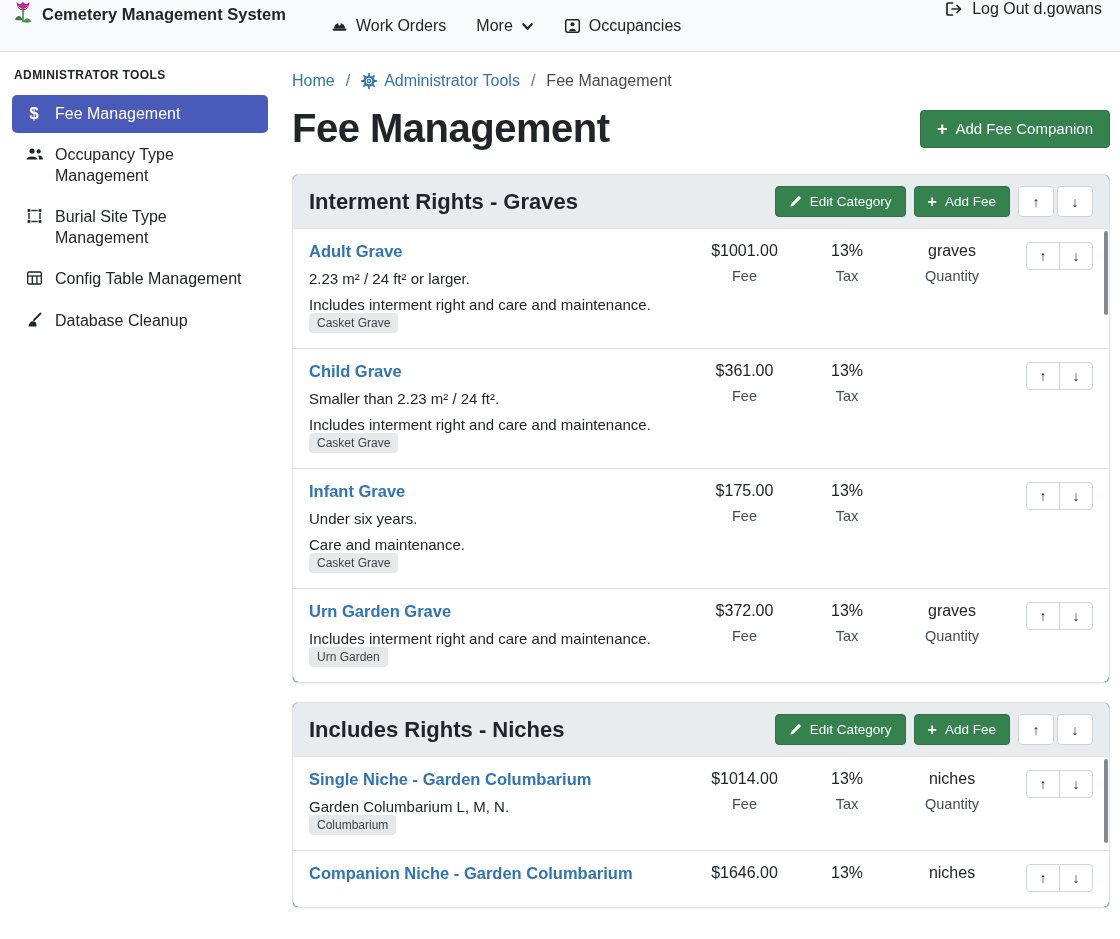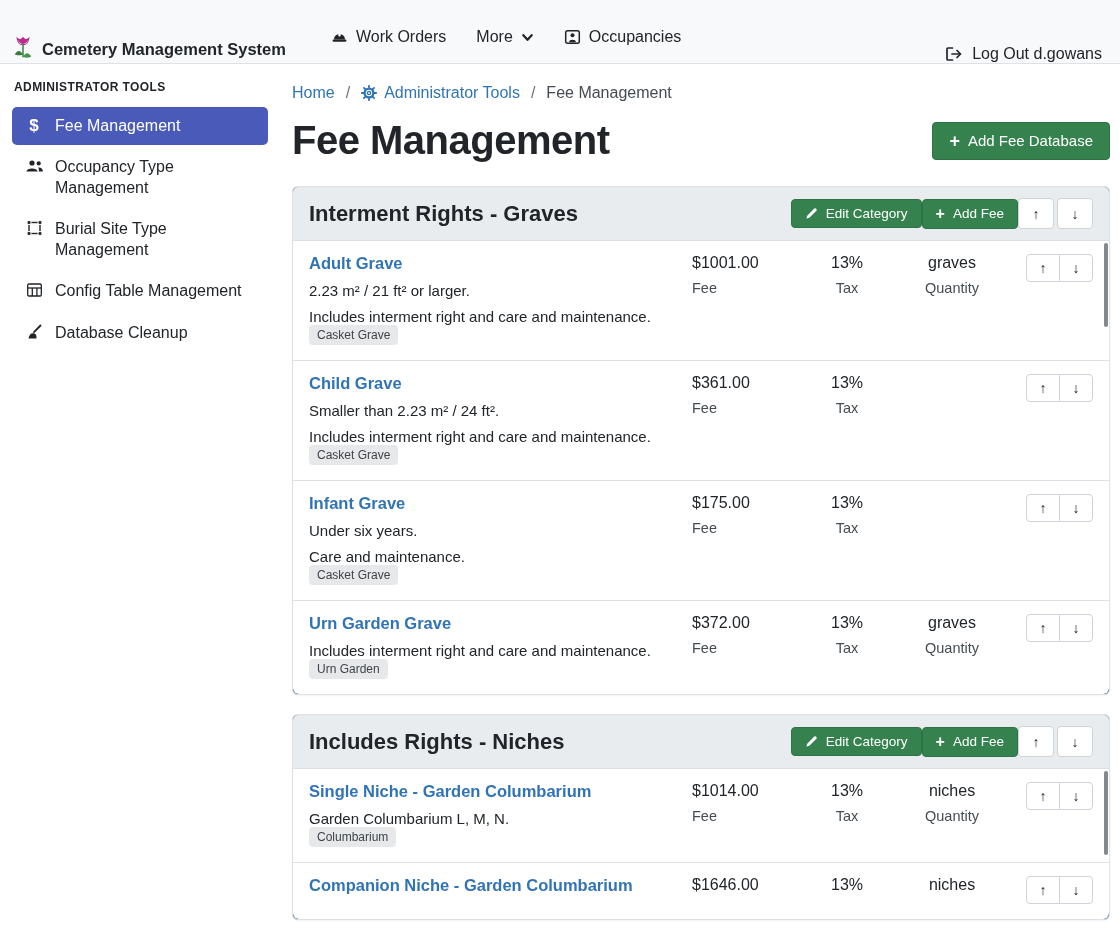--- a/index.html
+++ b/index.html
@@ -7,23 +7,23 @@
   body {
     font-family: "Liberation Sans", "DejaVu Sans", sans-serif;
     color: #212529;
     background: #fff;
     font-size: 16px;
   }
   button { font-family: inherit; }
 
   
   .navbar {
-    height: 64px;
+    height: 52px;
     display: flex;
-    align-items: flex-end;
+    align-items: flex-start;
     background: #f8f9fa;
     border-bottom: 1px solid #dee2e6;
     padding: 0 18px 0 12px;
   }
   .brand { display: flex; align-items: center; gap: 8px; font-weight: 700; font-size: 16.5px; margin-right: 30px; cursor: pointer; }
   .nav-link {
     display: flex; align-items: center; gap: 8px;
     color: #212529; font-size: 16px; padding: 8px 15px; cursor: pointer; height: 52px;
   }
   .spacer { flex: 1; }
@@ -72,21 +72,21 @@
     border: 1px solid #dee2e6; border-radius: 6px;
     margin-bottom: 19px; background: #0c4a6e;
     box-shadow: 0 1px 2px rgba(0,0,0,.05);
   }
   .category-header {
     display: flex; align-items: center;
     background: #e9ecef; border-bottom: 1px solid #dee2e6;
     padding: 11px 16px; border-radius: 5px 5px 0 0;
   }
   .category-title { font-size: 22px; font-weight: 600; }
-  .header-actions { margin-left: auto; display: flex; align-items: center; }
+  .header-actions { margin-left: auto; display: flex; gap: 8px; }
   .hdr-arrow-group { display: flex; gap: 3px; }
   .arrow-btn {
     width: 36px; height: 31px;
     background: #fff; border: 1px solid #ced4da; border-radius: 4px;
     font-size: 14px; color: #212529; cursor: pointer;
     display: inline-flex; align-items: center; justify-content: center;
   }
   .card-body { position: relative; border-radius: 0 0 6px 6px; background: #fff; }
   .scroll-thumb {
     position: absolute; top: 2px; right: 1px;
@@ -98,21 +98,21 @@
   .fee-row { display: flex; padding: 13px 16px 15px; }
   .fee-row + .fee-row { border-top: 1px solid #dee2e6; }
   .fee-main { flex: 1; min-width: 0; padding-right: 8px; }
   .fee-name { color: #3174b5; font-weight: 700; font-size: 16.5px; text-decoration: none; cursor: pointer; display: inline-block; }
   .fee-desc { margin-top: 9px; font-size: 15px; color: #212529; }
   .badge {
     display: inline-block; margin-top: 0;
     background: #e7e8ea; color: #3e444a;
     font-size: 12px; padding: 3px 8px; border-radius: 4px;
   }
-  .fee-col  { width: 105px; text-align: left; flex-shrink: 0; }
+  .fee-col  { width: 105px; text-align: center; flex-shrink: 0; }
   .tax-col  { width: 100px; text-align: center; flex-shrink: 0; }
   .qty-col  { width: 110px; text-align: center; flex-shrink: 0; }
   .col-value { font-size: 16px; color: #212529; }
   .col-label { margin-top: 8px; font-size: 14.5px; color: #454c52; }
   .row-actions { width: 86px; flex-shrink: 0; display: flex; justify-content: flex-end; align-items: flex-start; }
   .arrow-group { display: inline-flex; }
   .arrow-group .arrow-btn { width: 34px; height: 28px; border-radius: 0; }
   .arrow-group .arrow-btn:first-child { border-radius: 4px 0 0 4px; }
   .arrow-group .arrow-btn:last-child { border-radius: 0 4px 4px 0; margin-left: -1px; }
 </style>
@@ -260,21 +260,21 @@
         <span>Administrator Tools</span>
       </span>
       <span class="sep">/</span>
       <span class="current">Fee Management</span>
     </nav>
 
     <div class="title-row">
       <h1 class="page-title">Fee Management</h1>
       <button class="btn-green big">
         <span class="plus-glyph big">+</span>
-        <span>Add Fee Database</span>
+        <span>Add Fee Companion</span>
       </button>
     </div>
 
     <div>
         <section class="category-card">
     <div class="category-header">
       <h2 class="category-title">Interment Rights - Graves</h2>
       <div class="header-actions">
         <button class="btn-green">
           <span class="icon">
@@ -296,21 +296,21 @@
                   <span>↓</span>
                 </button>
         </span>
       </div>
     </div>
     <div class="card-body">
       <div>
               <div class="fee-row">
     <div class="fee-main">
       <a class="fee-name">Adult Grave</a>
-      <div class="fee-desc">2.23 m² / 21 ft² or larger.</div>
+      <div class="fee-desc">2.23 m² / 24 ft² or larger.</div>
       <div class="fee-desc">Includes interment right and care and maintenance.</div>
       <div><span class="badge">Casket Grave</span></div>
     </div>
     <div class="fee-col">
       <div class="col-value">$1001.00</div>
       <div class="col-label">Fee</div>
     </div>
     <div class="tax-col">
       <div class="col-value">13%</div>
       <div class="col-label">Tax</div>

